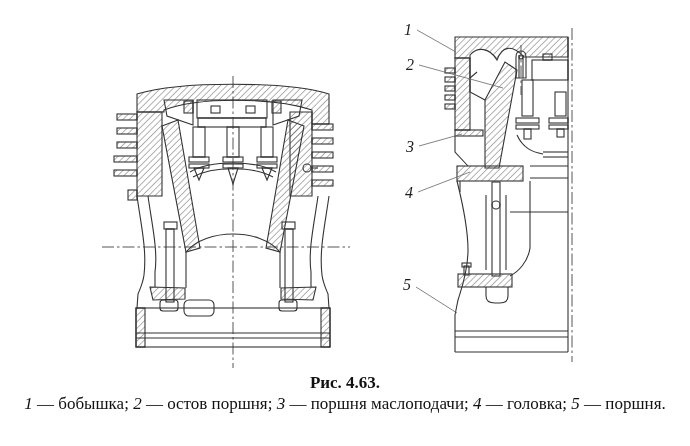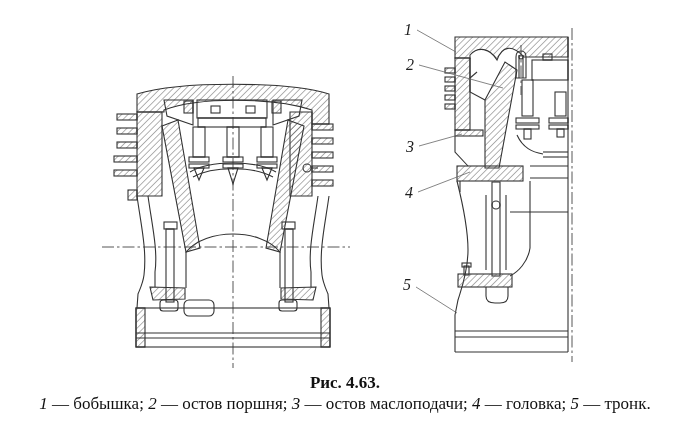--- a/index.html
+++ b/index.html
@@ -225,14 +225,14 @@
     <g>
       <line class="leader" x1="416" y1="287" x2="457" y2="313"></line>
       <text class="callout" x="403" y="290">5</text>
     </g>
   </g>
 </svg>
 </div>
 
 <div class="caption">
   <div class="fig-label">Рис. 4.63.</div>
-  <div class="fig-legend"><span><i>1</i><span> — бобышка; </span></span><span><i>2</i><span> — остов поршня; </span></span><span><i>3</i><span> — остов маслоподачи; </span></span><span><i>4</i><span> — головка; </span></span><span><i>5</i><span> — тронк.</span></span></div>
+  <div class="fig-legend"><span><i>1</i><span> — бобышка; </span></span><span><i>2</i><span> — остов поршня; </span></span><span><i>3</i><span> — поршня маслоподачи; </span></span><span><i>4</i><span> — головка; </span></span><span><i>5</i><span> — поршня.</span></span></div>
 </div>
 
 </body></html>

